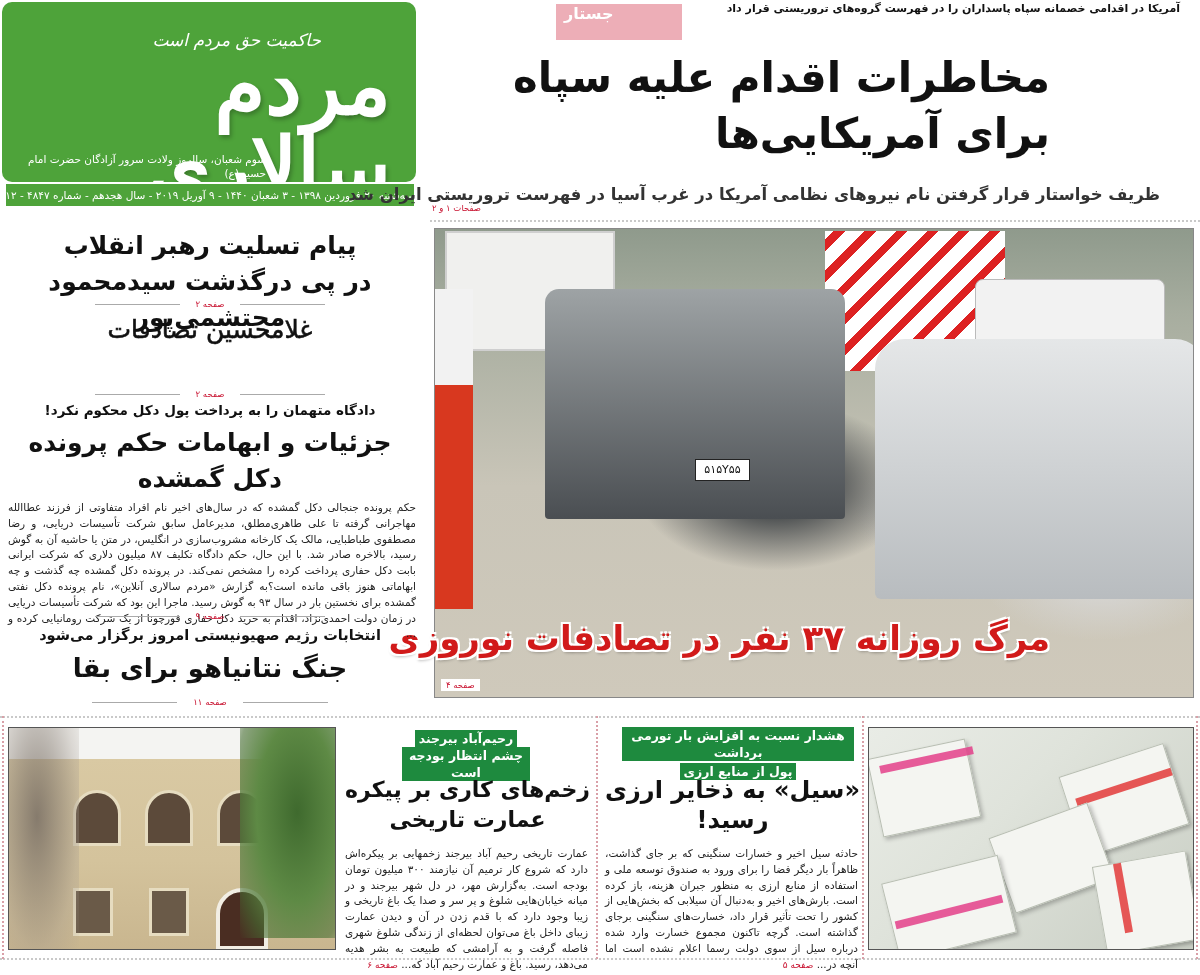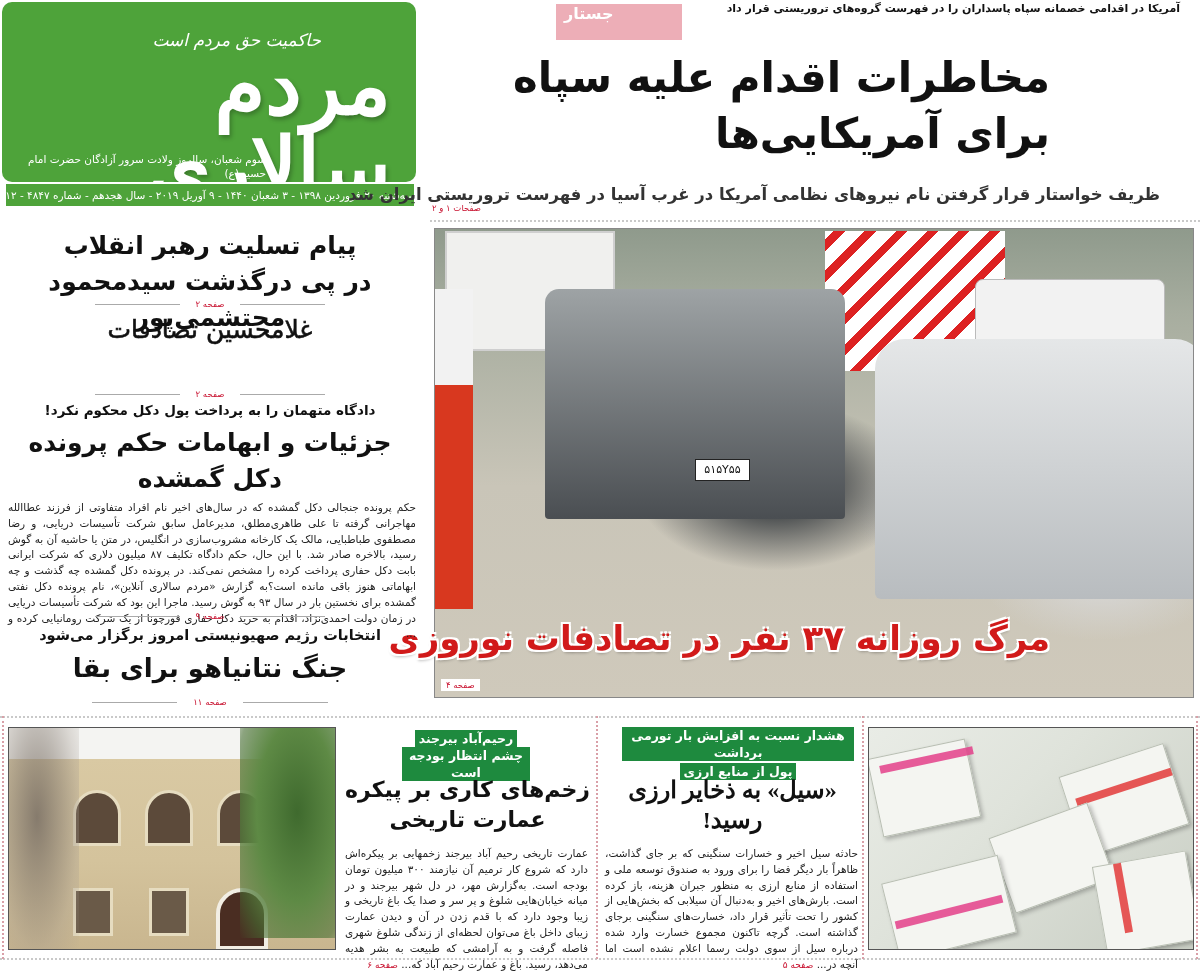--- a/index.html
+++ b/index.html
@@ -70,21 +70,21 @@
   .building-photo .door { position: absolute; left: 207px; top: 160px; width: 52px; height: 62px; background: #4a2d22; border-radius: 26px 26px 0 0; border: 4px solid #f2eee4; }
   .building-photo .tree-l { position: absolute; left: 0; top: 0; width: 70px; height: 223px; background: radial-gradient(ellipse at 40% 40%, rgba(120,110,100,0.85), rgba(160,150,140,0.3) 70%, transparent); }
   .building-photo .tree-r { position: absolute; right: 0; top: 0; width: 95px; height: 210px; background: radial-gradient(ellipse at 60% 40%, #3f6a2e, #5e8a45 50%, rgba(70,110,50,0.6) 80%, transparent); }
 
   .green-kicker { background: #1e8a3e; color: #fff; font-weight: bold; font-size: 12.5px; line-height: 17px; text-align: center; padding: 0 4px; display: inline-block; }
   .k-rahim { left: 402px; top: 728px; width: 128px; }
   .k-sil { left: 622px; top: 727px; width: 232px; }
 
   .h-rahim { left: 345px; top: 775px; width: 245px; text-align: center; font-size: 22px; line-height: 30px; font-weight: bold; }
   .b-rahim { left: 345px; top: 846px; width: 243px; }
-  .h-sil { left: 605px; top: 775px; width: 255px; text-align: center; font-size: 24px; line-height: 30px; font-weight: bold; font-family: Liberation Serif, serif; }
+  .h-sil { left: 605px; top: 775px; width: 255px; text-align: center; font-size: 24px; line-height: 30px; font-weight: bold; }
   .b-sil { left: 605px; top: 846px; width: 253px; }
   .inline-ref { color: #c8102e; font-size: 9px; }
 
   .money-photo { left: 868px; top: 727px; width: 326px; height: 223px; border: 1px solid #555; overflow: hidden;
     background: linear-gradient(135deg, #e9ece6 0%, #dfe3db 40%, #c9cec4 100%); }
   .money-photo .stack { position: absolute; background: #f4f5f1; border: 1px solid #b8beb2; box-shadow: 2px 3px 4px rgba(0,0,0,0.25); }
   .money-photo .band { position: absolute; background: #e33f8a; opacity: 0.85; }
 </style>
 </head>
 <body>

